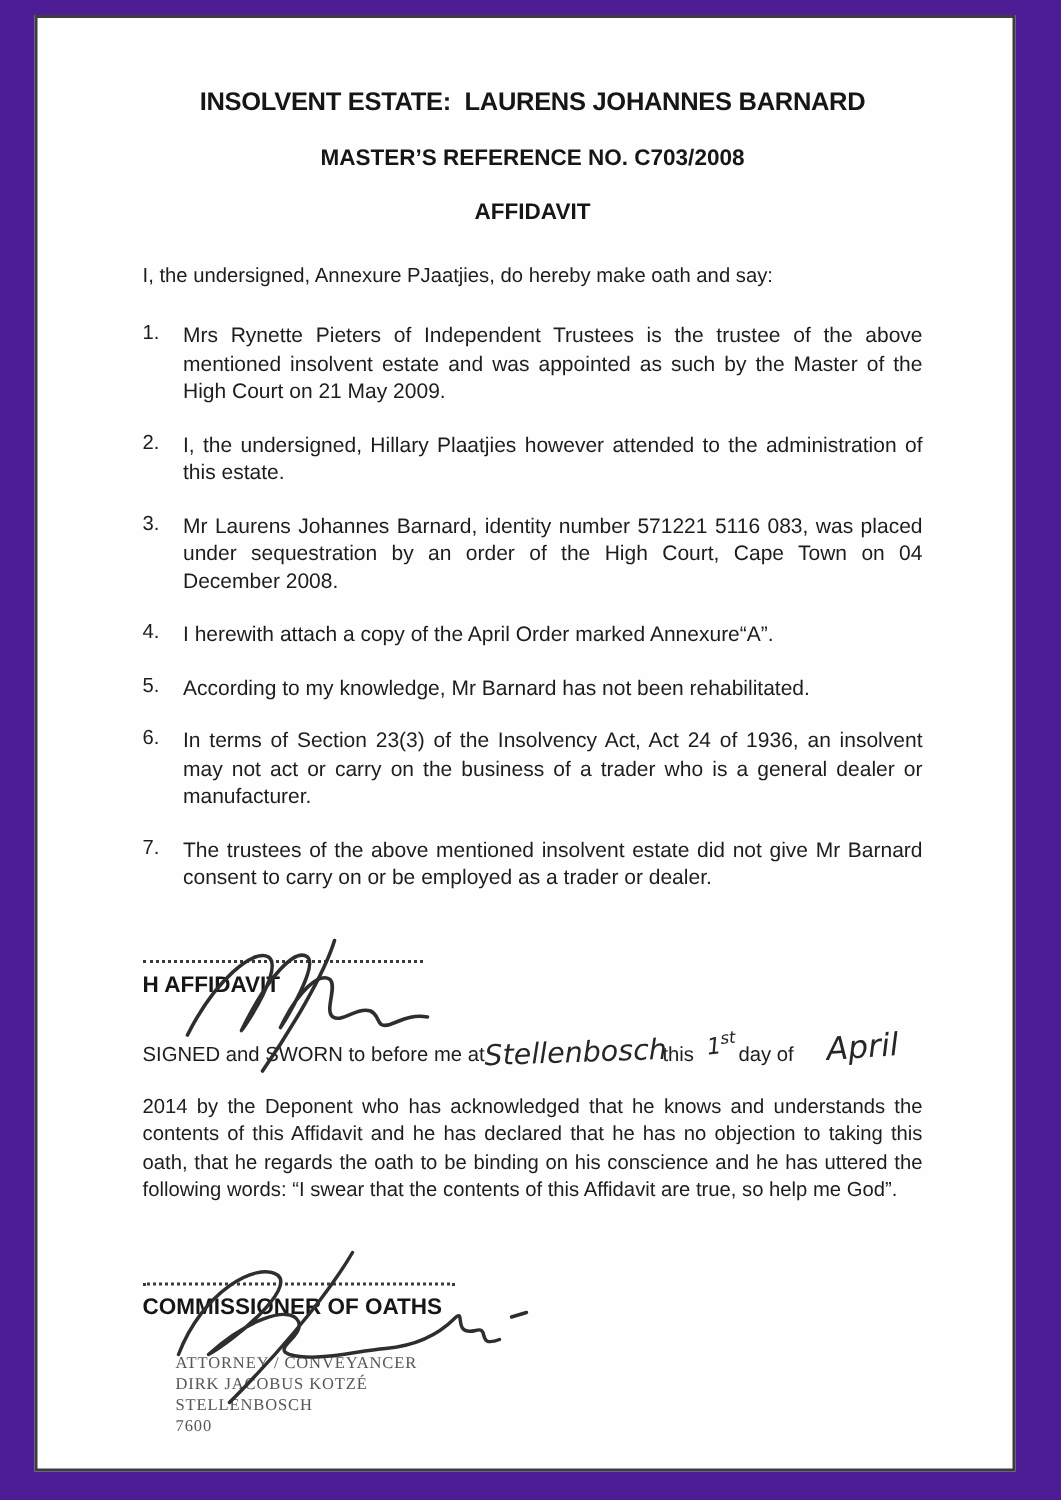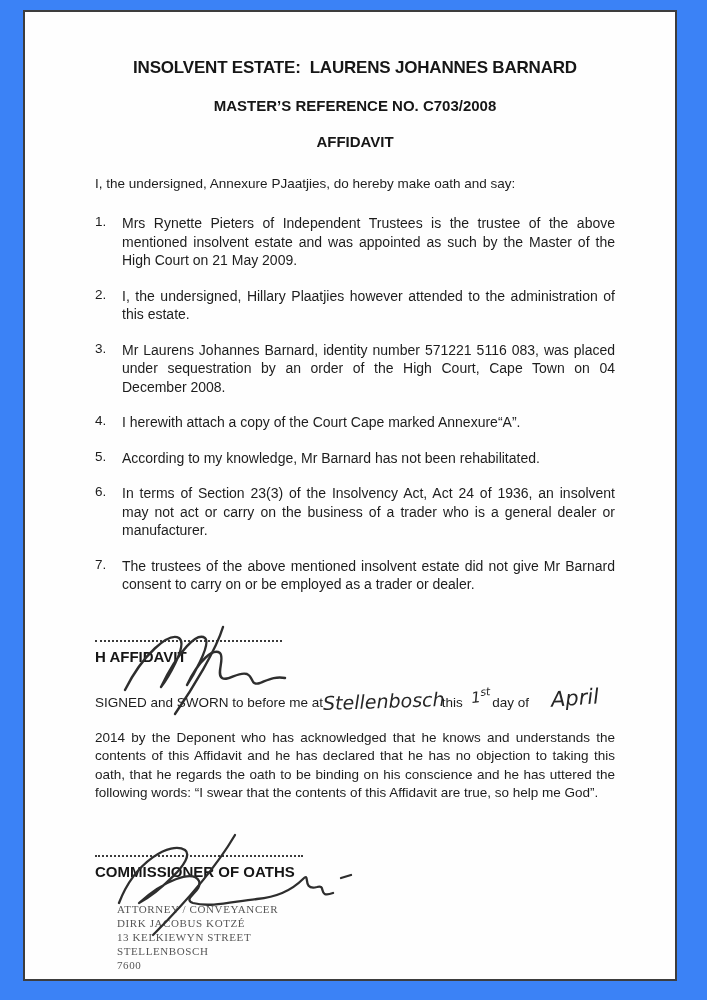--- a/index.html
+++ b/index.html
@@ -1,17 +1,17 @@
 <!DOCTYPE html>
 <html><head>
 <meta charset="utf-8">
 <style>
   html,body{margin:0;padding:0;background:#ffffff;}
   .canvas{
-    position:relative;width:707px;height:1000px;background:#3b82f6;overflow:hidden;
+    position:relative;width:707px;height:1000px;background:#4c1d95;overflow:hidden;
     font-family:"Liberation Sans",sans-serif;color:#1d1d1d;
   }
   .page{
     position:absolute;left:23px;top:10px;width:654px;height:971px;
     background:#fefefe;border:2px solid #3d3d3d;box-sizing:border-box;
     padding:34px 60px 0 70px;
   }
   .t1{font-size:17px;font-weight:bold;text-align:center;letter-spacing:-0.2px;
       white-space:pre;margin:12px 0 19px 0;color:#161616;}
   .t2{font-size:15px;font-weight:bold;text-align:center;margin:0 0 19px 0;color:#161616;}
@@ -61,21 +61,21 @@
       <div class="item">
         <span class="num">2.</span>
         <div class="txt">I, the undersigned, Hillary Plaatjies however attended to the administration of this estate.</div>
       </div>
       <div class="item">
         <span class="num">3.</span>
         <div class="txt">Mr Laurens Johannes Barnard, identity number 571221 5116 083, was placed under sequestration by an order of the High Court, Cape Town on 04 December 2008.</div>
       </div>
       <div class="item">
         <span class="num">4.</span>
-        <div class="txt">I herewith attach a copy of the Court Cape marked Annexure“A”.</div>
+        <div class="txt">I herewith attach a copy of the April Order marked Annexure“A”.</div>
       </div>
       <div class="item">
         <span class="num">5.</span>
         <div class="txt">According to my knowledge, Mr Barnard has not been rehabilitated.</div>
       </div>
       <div class="item">
         <span class="num">6.</span>
         <div class="txt">In terms of Section 23(3) of the Insolvency Act, Act 24 of 1936, an insolvent may not act or carry on the business of a trader who is a general dealer or manufacturer.</div>
       </div>
       <div class="item">
@@ -106,19 +106,18 @@
         <path d="M238,45 l10,-3" stroke-width="2.3"></path>
         <path d="M132,2 C112,36 76,76 50,102" stroke-width="2.3"></path>
       </svg>
       <div class="dotline dot2"></div>
       <div class="signame">COMMISSIONER OF OATHS</div>
     </div>
 
     <div class="stamp">
       <div>ATTORNEY / CONVEYANCER</div>
       <div>DIRK JACOBUS KOTZÉ</div>
-      <div>13 KELKIEWYN STREET</div>
       <div>STELLENBOSCH</div>
       <div>7600</div>
     </div>
 
   </div>
 </div>
 
 </body></html>

